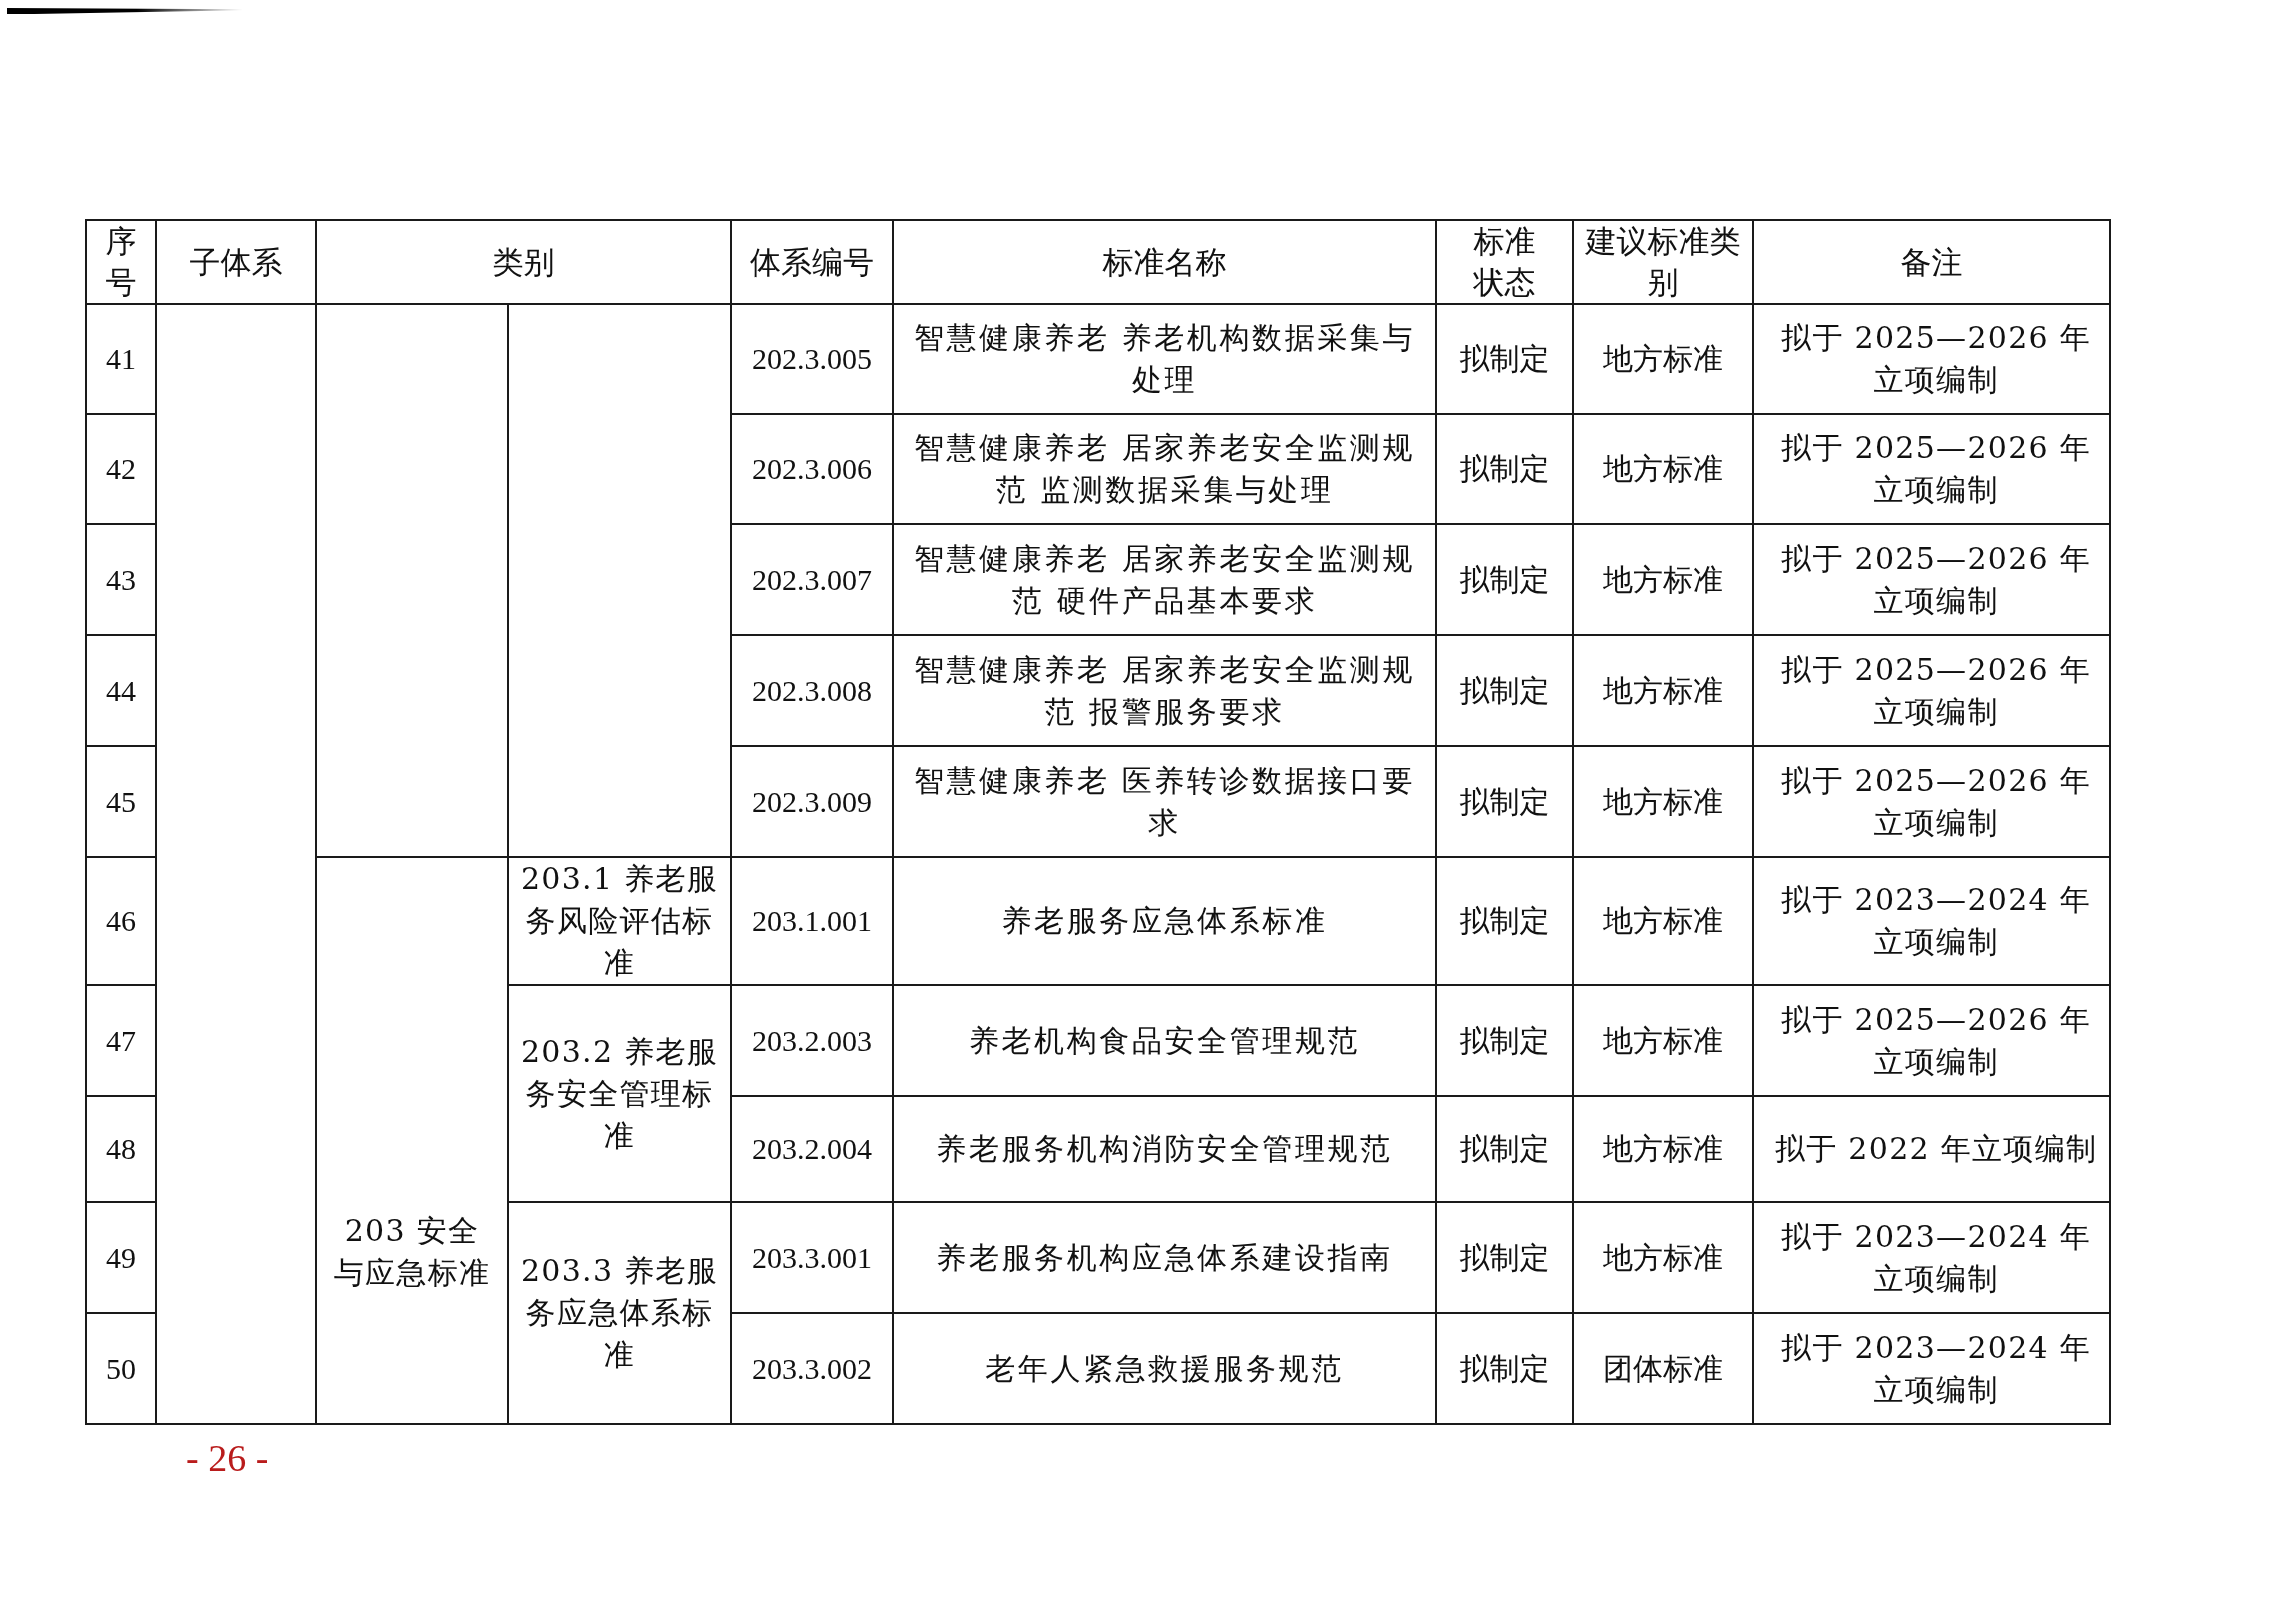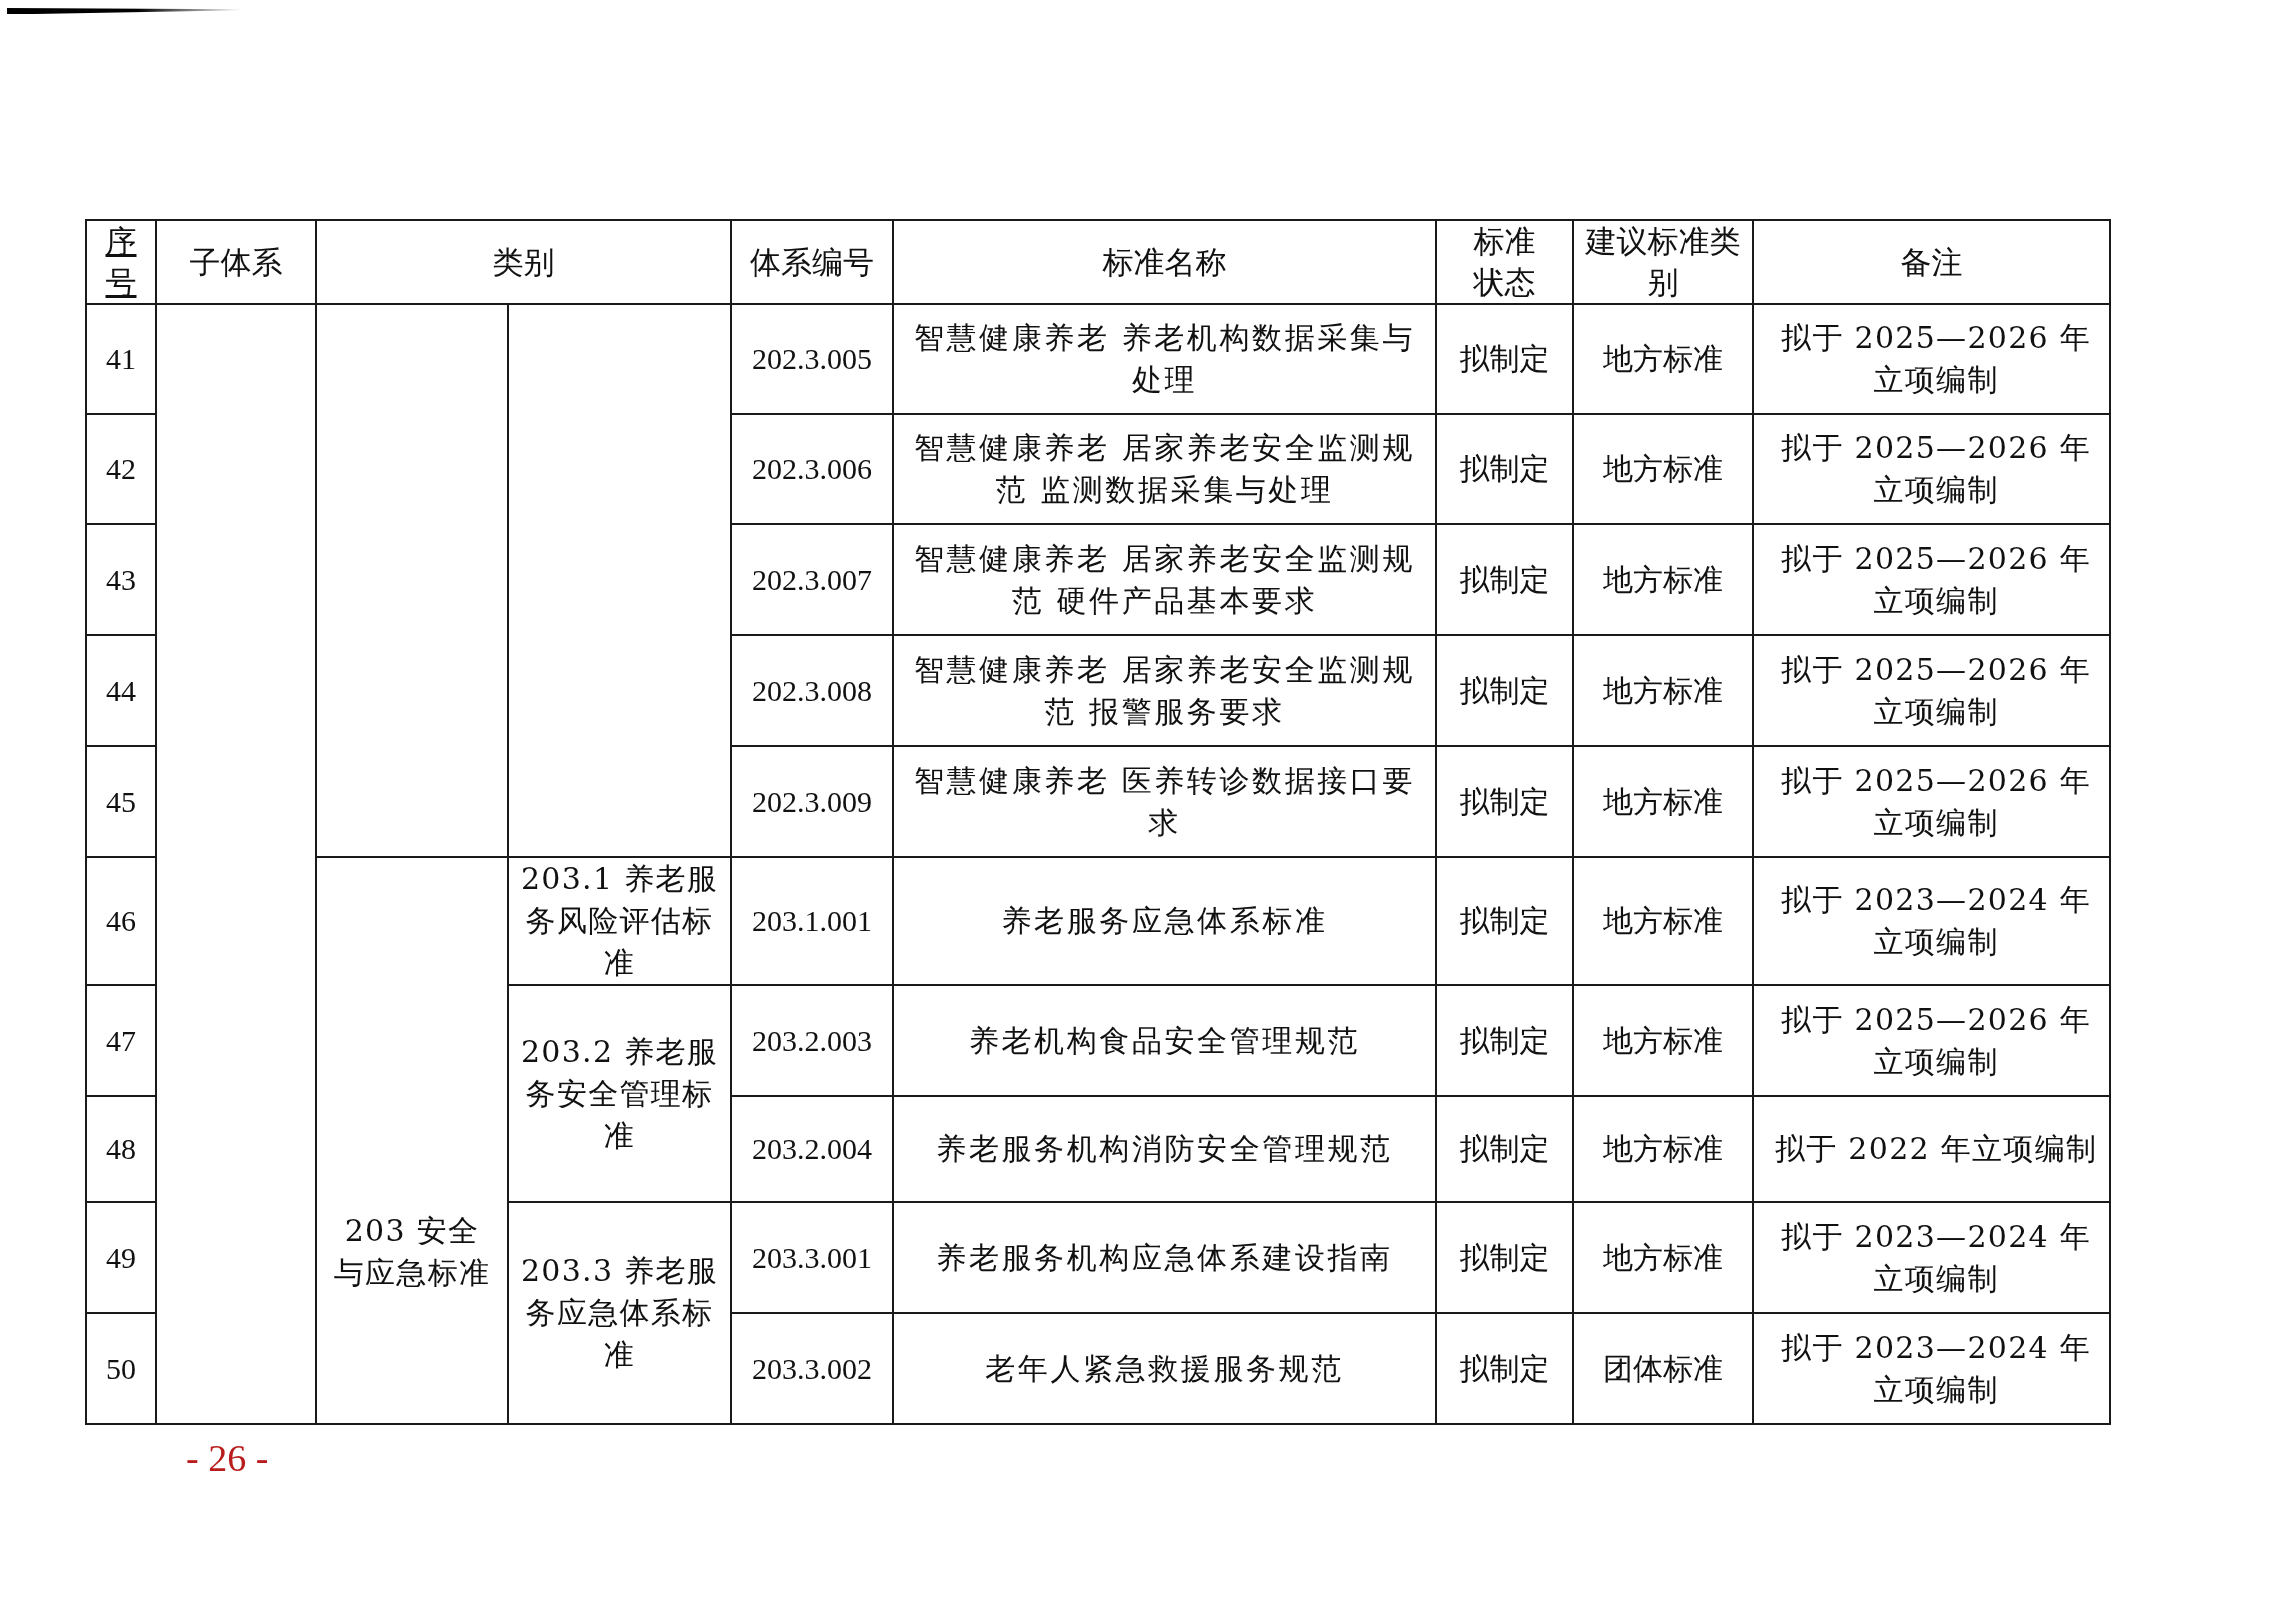--- a/index.html
+++ b/index.html
@@ -49,21 +49,21 @@
     <col style="width:192px">
     <col style="width:223px">
     <col style="width:162px">
     <col style="width:543px">
     <col style="width:137px">
     <col style="width:180px">
     <col style="width:357px">
   </colgroup>
   <thead>
     <tr style="height:82px">
-      <th style="padding:0 6px;text-decoration:underline;">序号</th>
+      <th style="padding:0 6px;">序号</th>
       <th>子体系</th>
       <th colspan="2">类别</th>
       <th>体系编号</th>
       <th>标准名称</th>
       <th style="padding:0 26px;">标准状态</th>
       <th style="padding:0 2px;">建议标准类别</th>
       <th>备注</th>
     </tr>
   </thead>
   <tbody>

